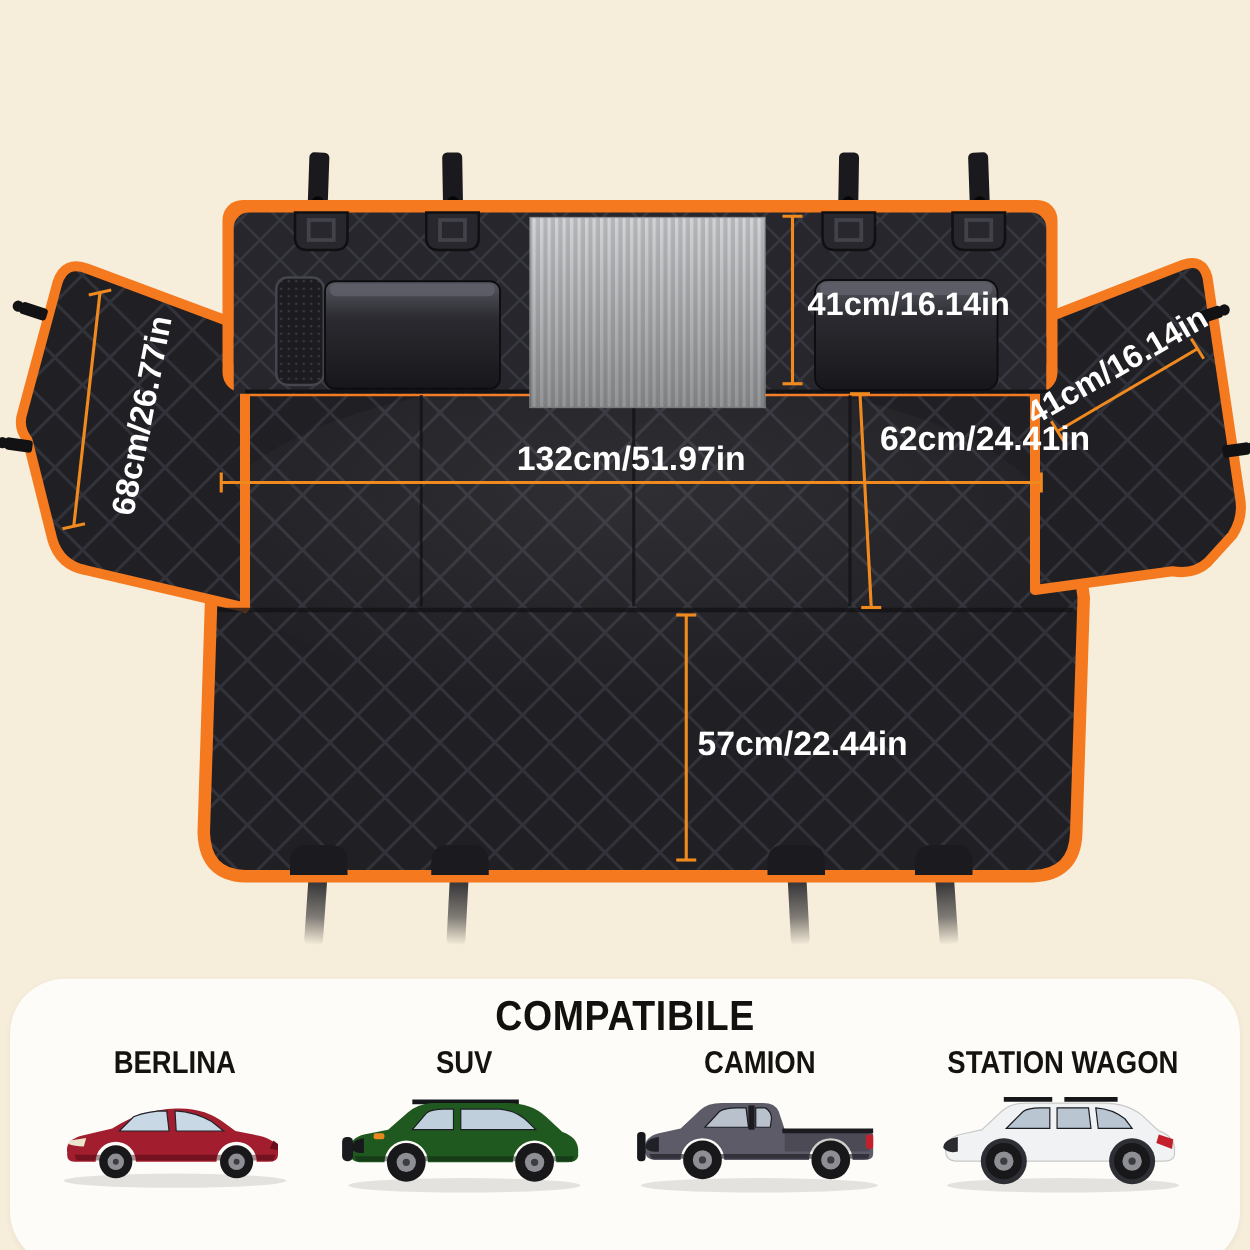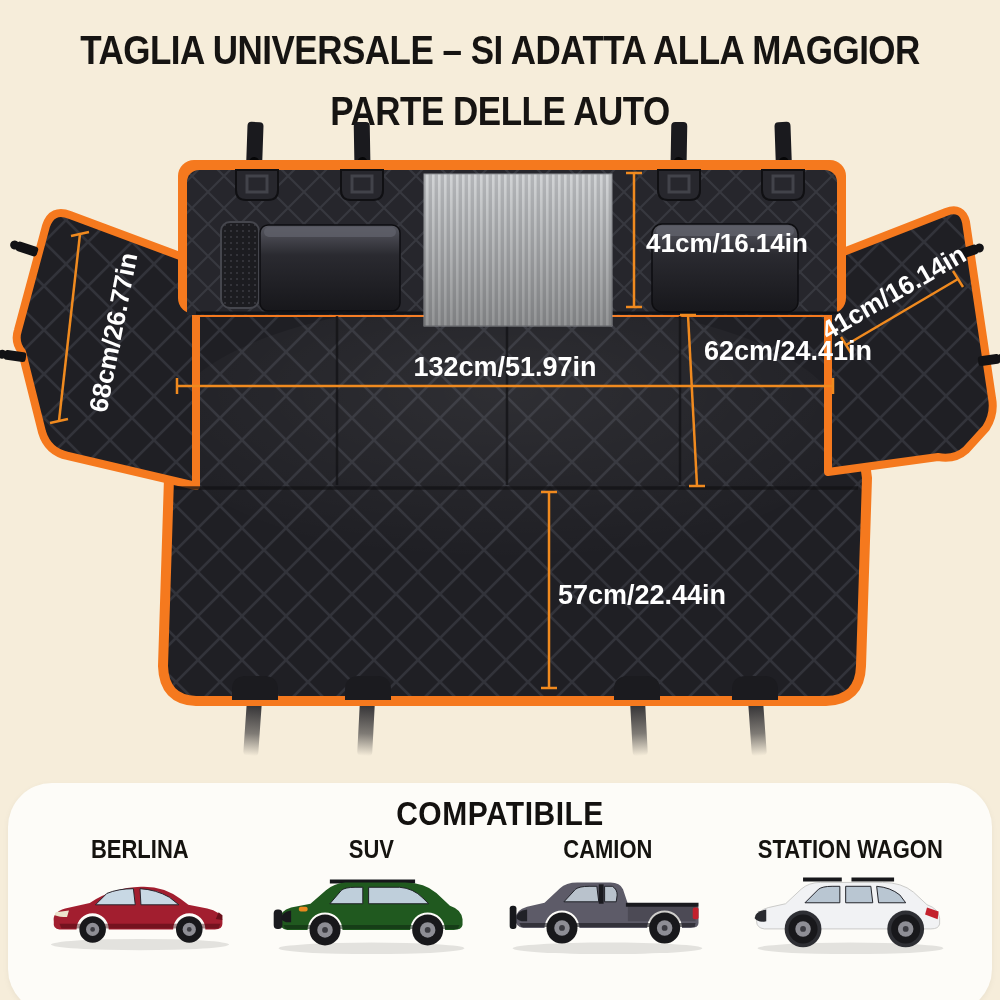--- a/index.html
+++ b/index.html
@@ -19,24 +19,20 @@
   .vehicle{display:flex;flex-direction:column;align-items:center;}
   .vehicle .vlabel{font-weight:800;font-size:22px;color:#15130f;letter-spacing:0px;transform:scaleY(1.15);margin-bottom:2px;white-space:nowrap;}
   .vehicle svg{display:block;}
   .v-berlina{width:230px;} .v-suv{width:238px;text-align:center;} .v-wagon{width:250px;} .v-camion{width:240px;}
 </style>
 </head>
 <body>
 
 <div class="page">
 
-  <div class="title">
-    <span class="line l1">TAGLIA UNIVERSALE – SI ADATTA ALLA MAGGIOR</span>
-    <span class="line l2">PARTE DELLE AUTO</span>
-  </div>
 
   <svg class="figure" viewBox="0 118 1000 662" xmlns="http://www.w3.org/2000/svg">
     <defs>
       <pattern id="q" width="32" height="32" patternUnits="userSpaceOnUse">
         <rect width="32" height="32" fill="#26262c"></rect>
         <path d="M16 0 L32 16 L16 32 L0 16 Z" fill="none" stroke="#37383f" stroke-width="2"></path>
       </pattern>
       <pattern id="q2" width="44" height="44" patternUnits="userSpaceOnUse">
         <rect width="44" height="44" fill="#1f1f24"></rect>
         <path d="M22 0 L44 22 L22 44 L0 22 Z" fill="none" stroke="#32333a" stroke-width="2.5"></path>

